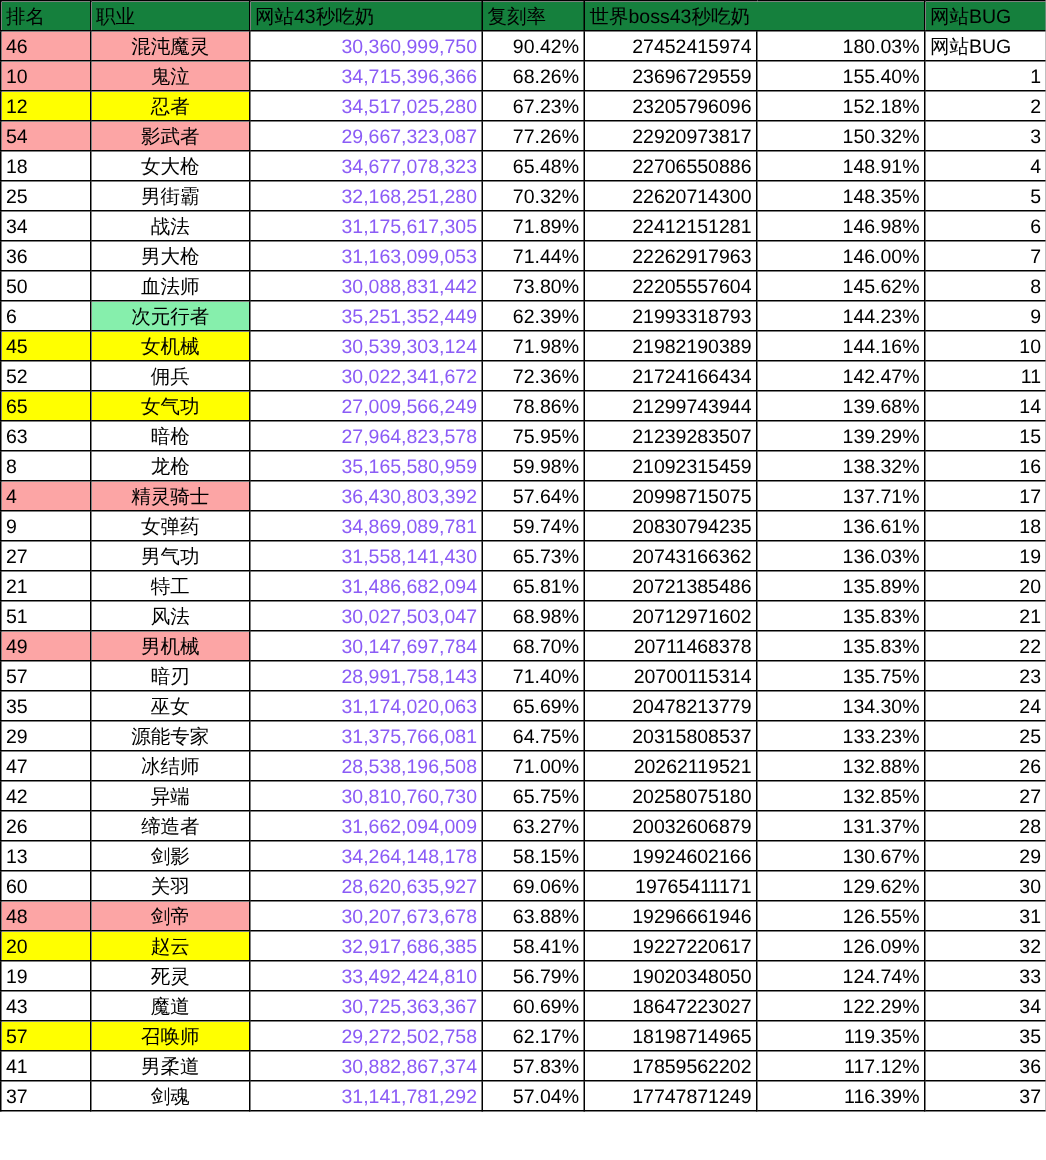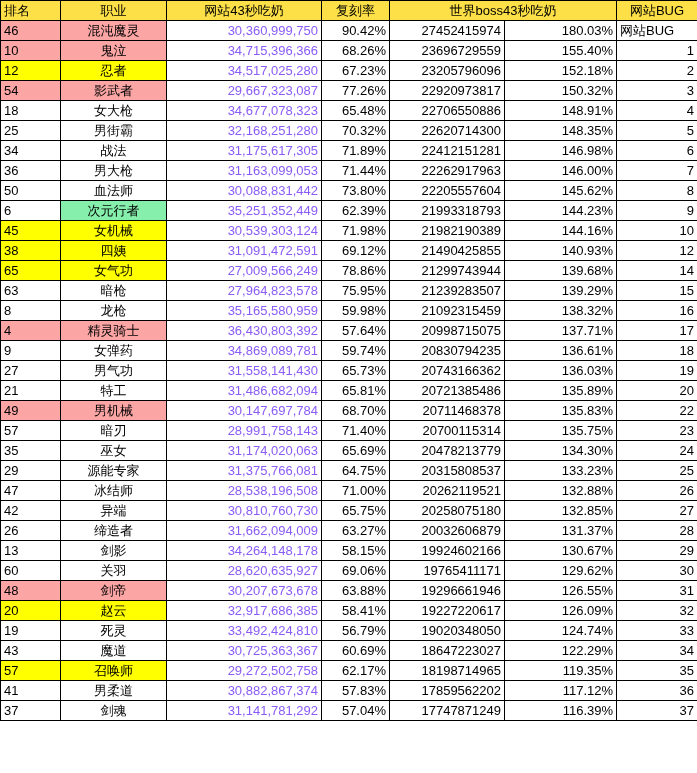--- a/index.html
+++ b/index.html
@@ -37,21 +37,21 @@
   col.c1 { width: 106px; }
   col.c2 { width: 155px; }
   col.c3 { width: 68px; }
   col.c4 { width: 115px; }
   col.c5 { width: 112px; }
   col.c6 { width: 81px; }
 
   thead td, thead th {
     font-weight: bold;
     font-size: 13px;
-    text-align: center;
+    text-align: left;
     vertical-align: middle;
     height: 34px;
     line-height: 15px;
     white-space: normal;
   }
   .hdr-rank { text-align: left; }
   .cell-rank {
     font-weight: bold;
     text-align: left;
   }
@@ -72,21 +72,21 @@
   .cell-bossmilk {
     text-align: right;
   }
   .cell-note {
     text-align: right;
   }
   .bg-cyan { background: #fca5a5; }
   .bg-yellow { background: #ffff00; }
   .bg-white { background: #ffffff; }
   .bg-grey { background: #86efac; }
-  .bg-head { background: #fde047; }
+  .bg-head { background: #15803d; }
   .note-left { text-align: left; }
 </style>
 </head>
 <body>
 
 <div id="sheet">
   <table class="grid">
     <colgroup>
       <col class="c0">
         <col class="c1">
@@ -200,27 +200,27 @@
         <tr>
           <td class="cell-rank bg-yellow">45</td>
           <td class="cell-job bg-yellow">女机械</td>
           <td class="cell-num43">30,539,303,124</td>
           <td class="cell-rate">71.98%</td>
           <td class="cell-boss">21982190389</td>
           <td class="cell-bossmilk">144.16%</td>
           <td class="cell-note">10</td>
         </tr>
         <tr>
-          <td class="cell-rank bg-yellow">38</td>
-          <td class="cell-job bg-yellow">四姨</td>
-          <td class="cell-num43">31,091,472,591</td>
-          <td class="cell-rate">69.12%</td>
-          <td class="cell-boss">21490425855</td>
-          <td class="cell-bossmilk">140.93%</td>
-          <td class="cell-note">12</td>
+          <td class="cell-rank bg-white">52</td>
+          <td class="cell-job bg-white">佣兵</td>
+          <td class="cell-num43">30,022,341,672</td>
+          <td class="cell-rate">72.36%</td>
+          <td class="cell-boss">21724166434</td>
+          <td class="cell-bossmilk">142.47%</td>
+          <td class="cell-note">11</td>
         </tr>
         <tr>
           <td class="cell-rank bg-yellow">65</td>
           <td class="cell-job bg-yellow">女气功</td>
           <td class="cell-num43">27,009,566,249</td>
           <td class="cell-rate">78.86%</td>
           <td class="cell-boss">21299743944</td>
           <td class="cell-bossmilk">139.68%</td>
           <td class="cell-note">14</td>
         </tr>
@@ -272,20 +272,29 @@
         <tr>
           <td class="cell-rank bg-white">21</td>
           <td class="cell-job bg-white">特工</td>
           <td class="cell-num43">31,486,682,094</td>
           <td class="cell-rate">65.81%</td>
           <td class="cell-boss">20721385486</td>
           <td class="cell-bossmilk">135.89%</td>
           <td class="cell-note">20</td>
         </tr>
         <tr>
+          <td class="cell-rank bg-white">51</td>
+          <td class="cell-job bg-white">风法</td>
+          <td class="cell-num43">30,027,503,047</td>
+          <td class="cell-rate">68.98%</td>
+          <td class="cell-boss">20712971602</td>
+          <td class="cell-bossmilk">135.83%</td>
+          <td class="cell-note">21</td>
+        </tr>
+        <tr>
           <td class="cell-rank bg-cyan">49</td>
           <td class="cell-job bg-cyan">男机械</td>
           <td class="cell-num43">30,147,697,784</td>
           <td class="cell-rate">68.70%</td>
           <td class="cell-boss">20711468378</td>
           <td class="cell-bossmilk">135.83%</td>
           <td class="cell-note">22</td>
         </tr>
         <tr>
           <td class="cell-rank bg-white">57</td>

